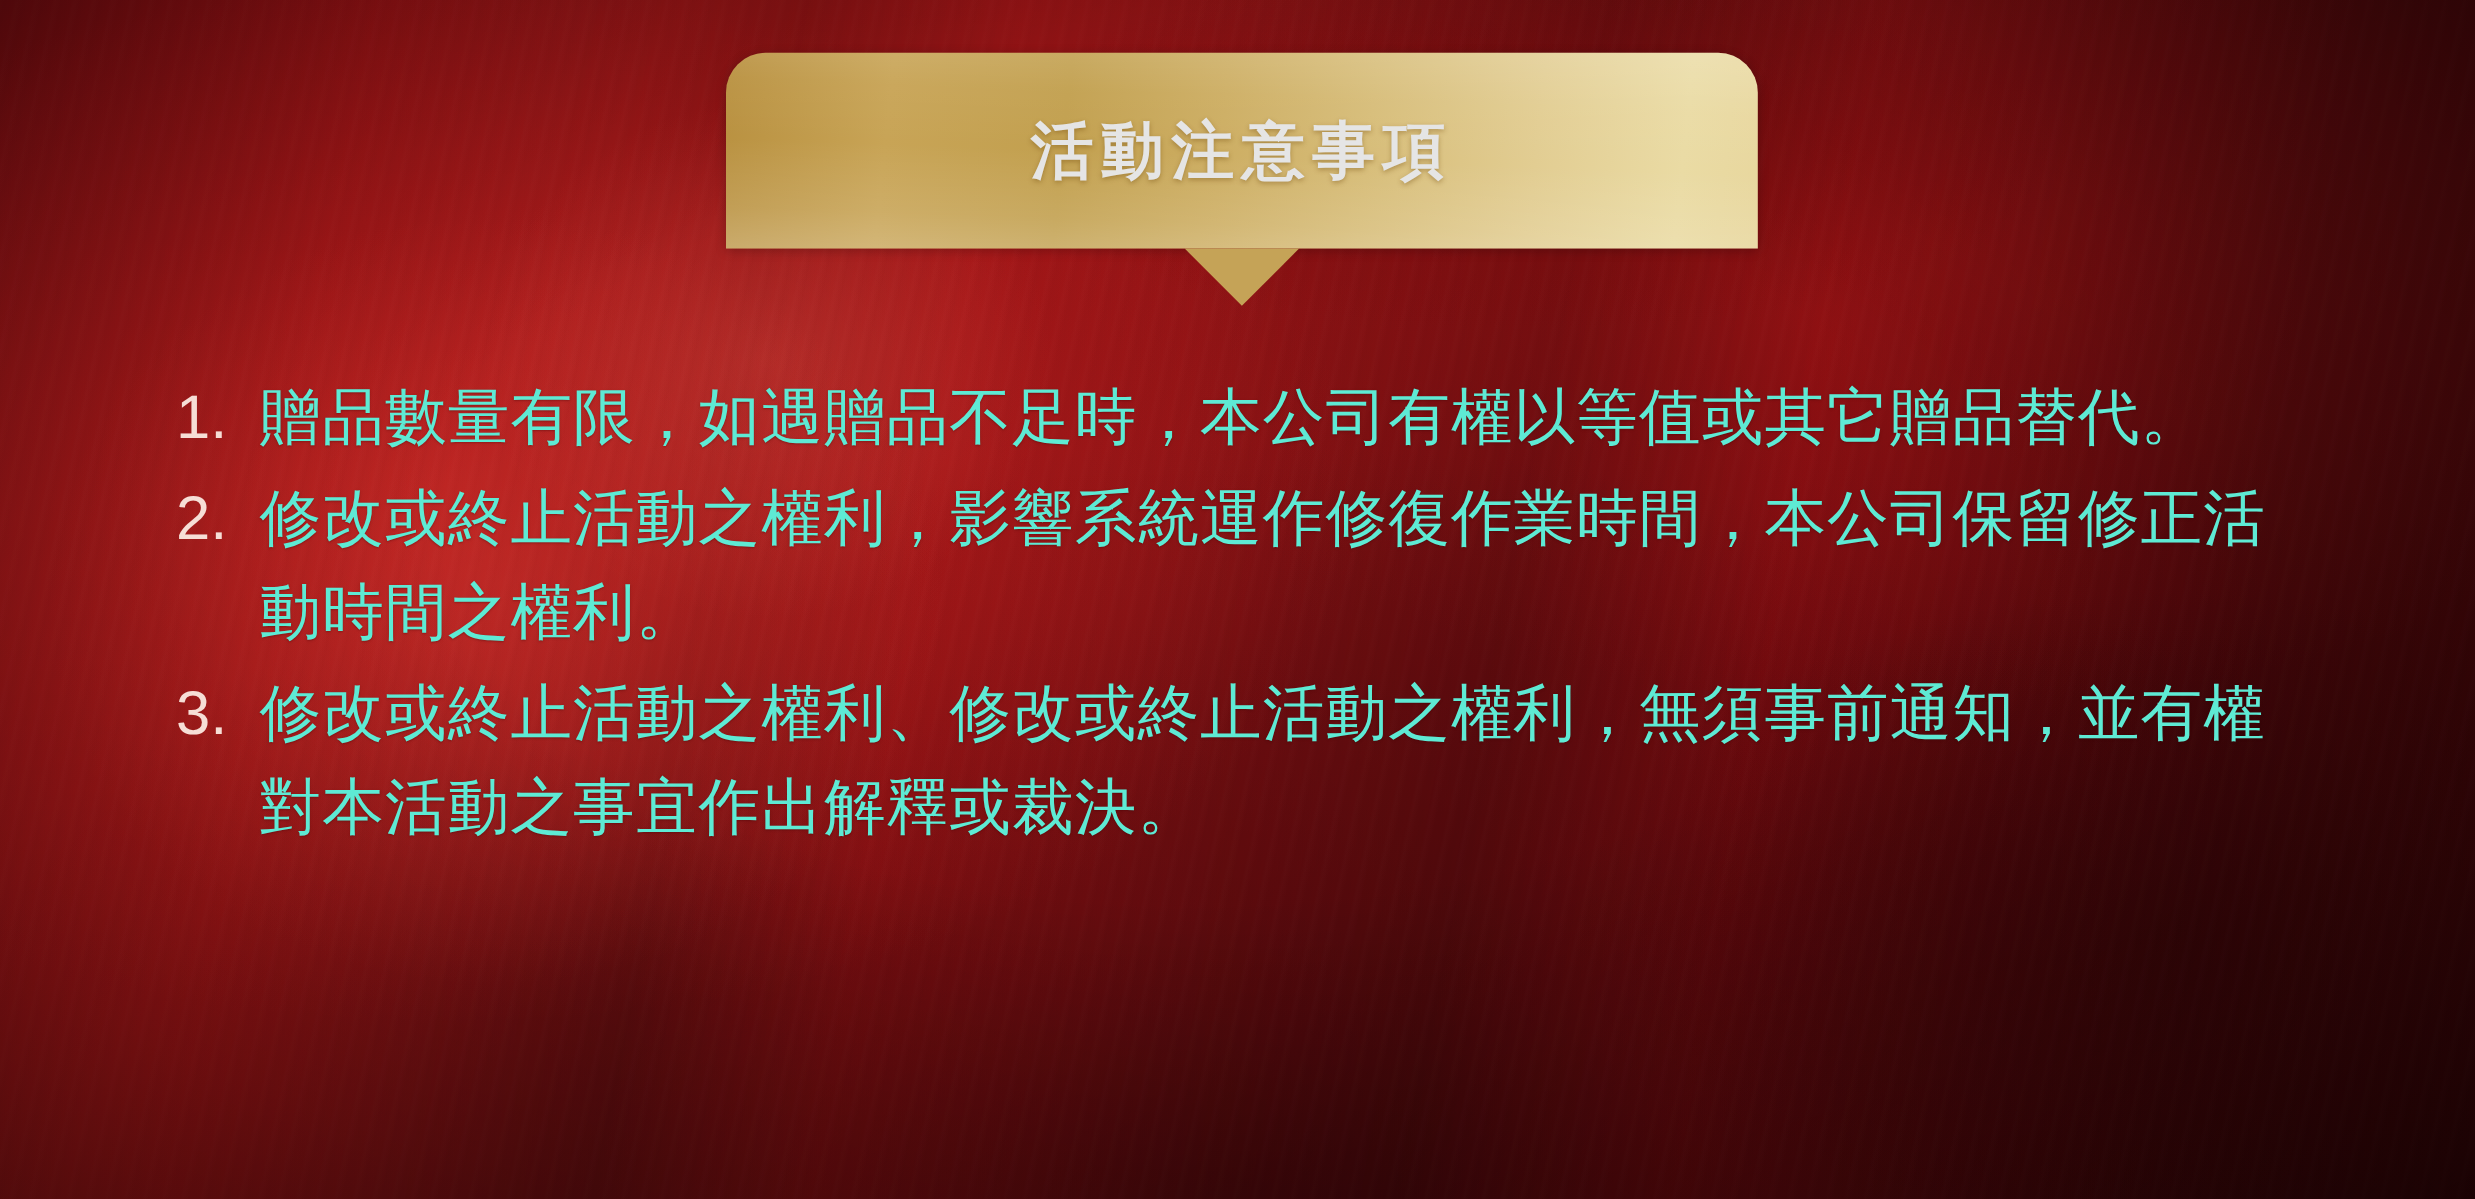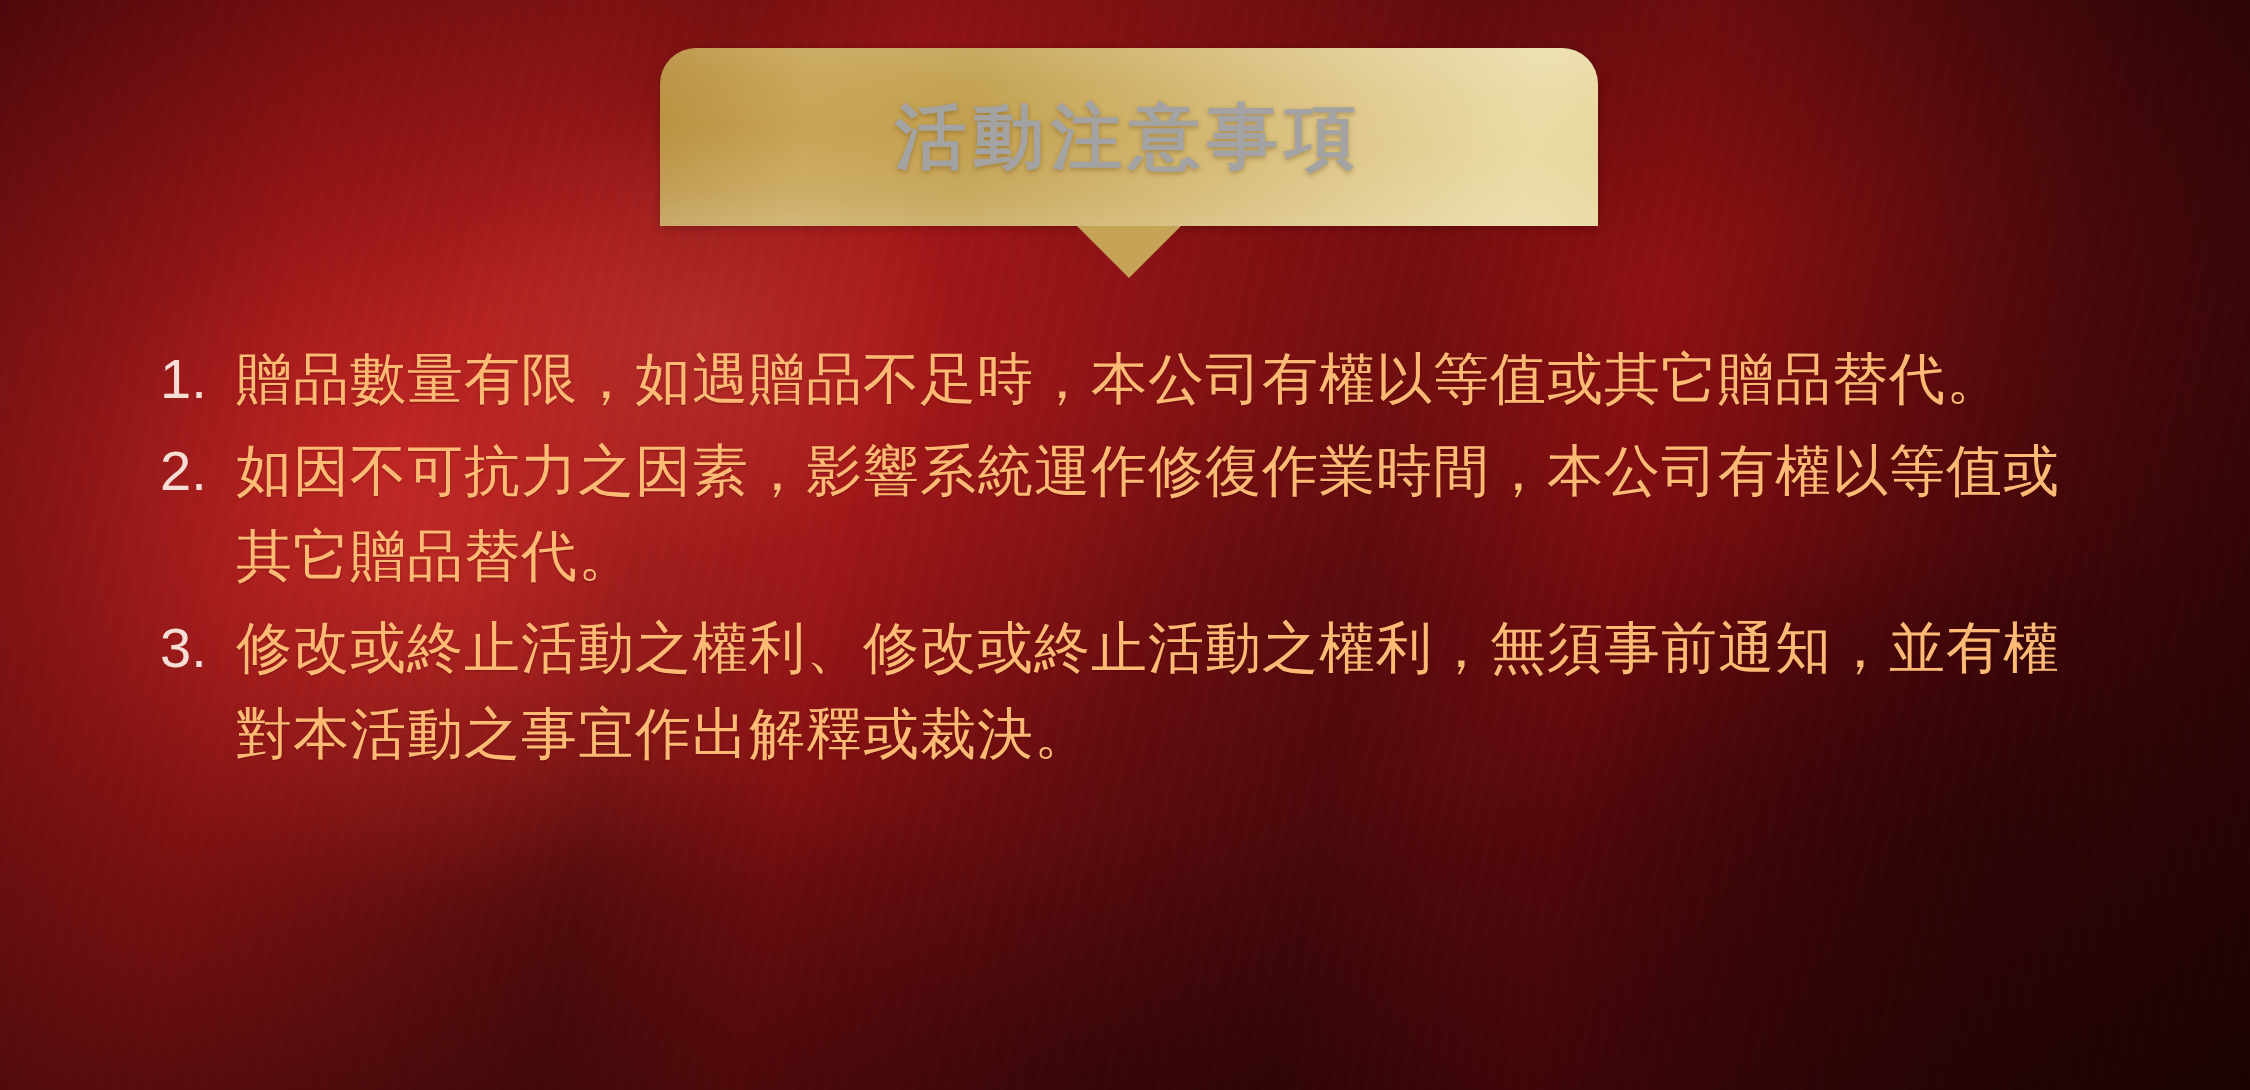--- a/index.html
+++ b/index.html
@@ -106,22 +106,22 @@
     border-left: 52px solid transparent;
     border-right: 52px solid transparent;
     border-top: 52px solid #c5a357;
   }
   .ribbon-title {
     position: absolute;
     inset: 0;
     display: flex;
     align-items: center;
     justify-content: center;
-    color: #a3a3a3;
-    font-size: 71px;
+    color: #e5e5e5;
+    font-size: 57px;
     font-weight: 700;
     letter-spacing: 7px;
     padding-bottom: 0;
     text-shadow: 0 2px 5px rgba(110, 70, 10, 0.40);
     white-space: nowrap;
     user-select: none;
   }
 
   
   .terms {
@@ -141,21 +141,21 @@
   }
   .term-num {
     flex: 0 0 auto;
     width: 76px;
     text-align: left;
     color: #f6ded6;
     letter-spacing: 0;
   }
   .term-text {
     flex: 1 1 auto;
-    color: #fdba74;
+    color: #5eead4;
     text-shadow: 0 1px 2px rgba(60, 4, 6, 0.35);
   }
 </style>
 </head>
 <body>
 
 <div class="stage">
 
   <div class="bg-base"></div>
   <div class="bg-fold-a"></div>
@@ -172,21 +172,21 @@
 
   <div class="terms">
 
     <div class="term-row">
       <div class="term-num">1.</div>
       <div class="term-text">贈品數量有限，如遇贈品不足時，本公司有權以等值或其它贈品替代。</div>
     </div>
 
     <div class="term-row">
       <div class="term-num">2.</div>
-      <div class="term-text">如因不可抗力之因素，影響系統運作修復作業時間，本公司有權以等值或其它贈品替代。</div>
+      <div class="term-text">修改或終止活動之權利，影響系統運作修復作業時間，本公司保留修正活動時間之權利。</div>
     </div>
 
     <div class="term-row">
       <div class="term-num">3.</div>
       <div class="term-text">修改或終止活動之權利、修改或終止活動之權利，無須事前通知，並有權對本活動之事宜作出解釋或裁決。</div>
     </div>
 
   </div>
 </div>
 

